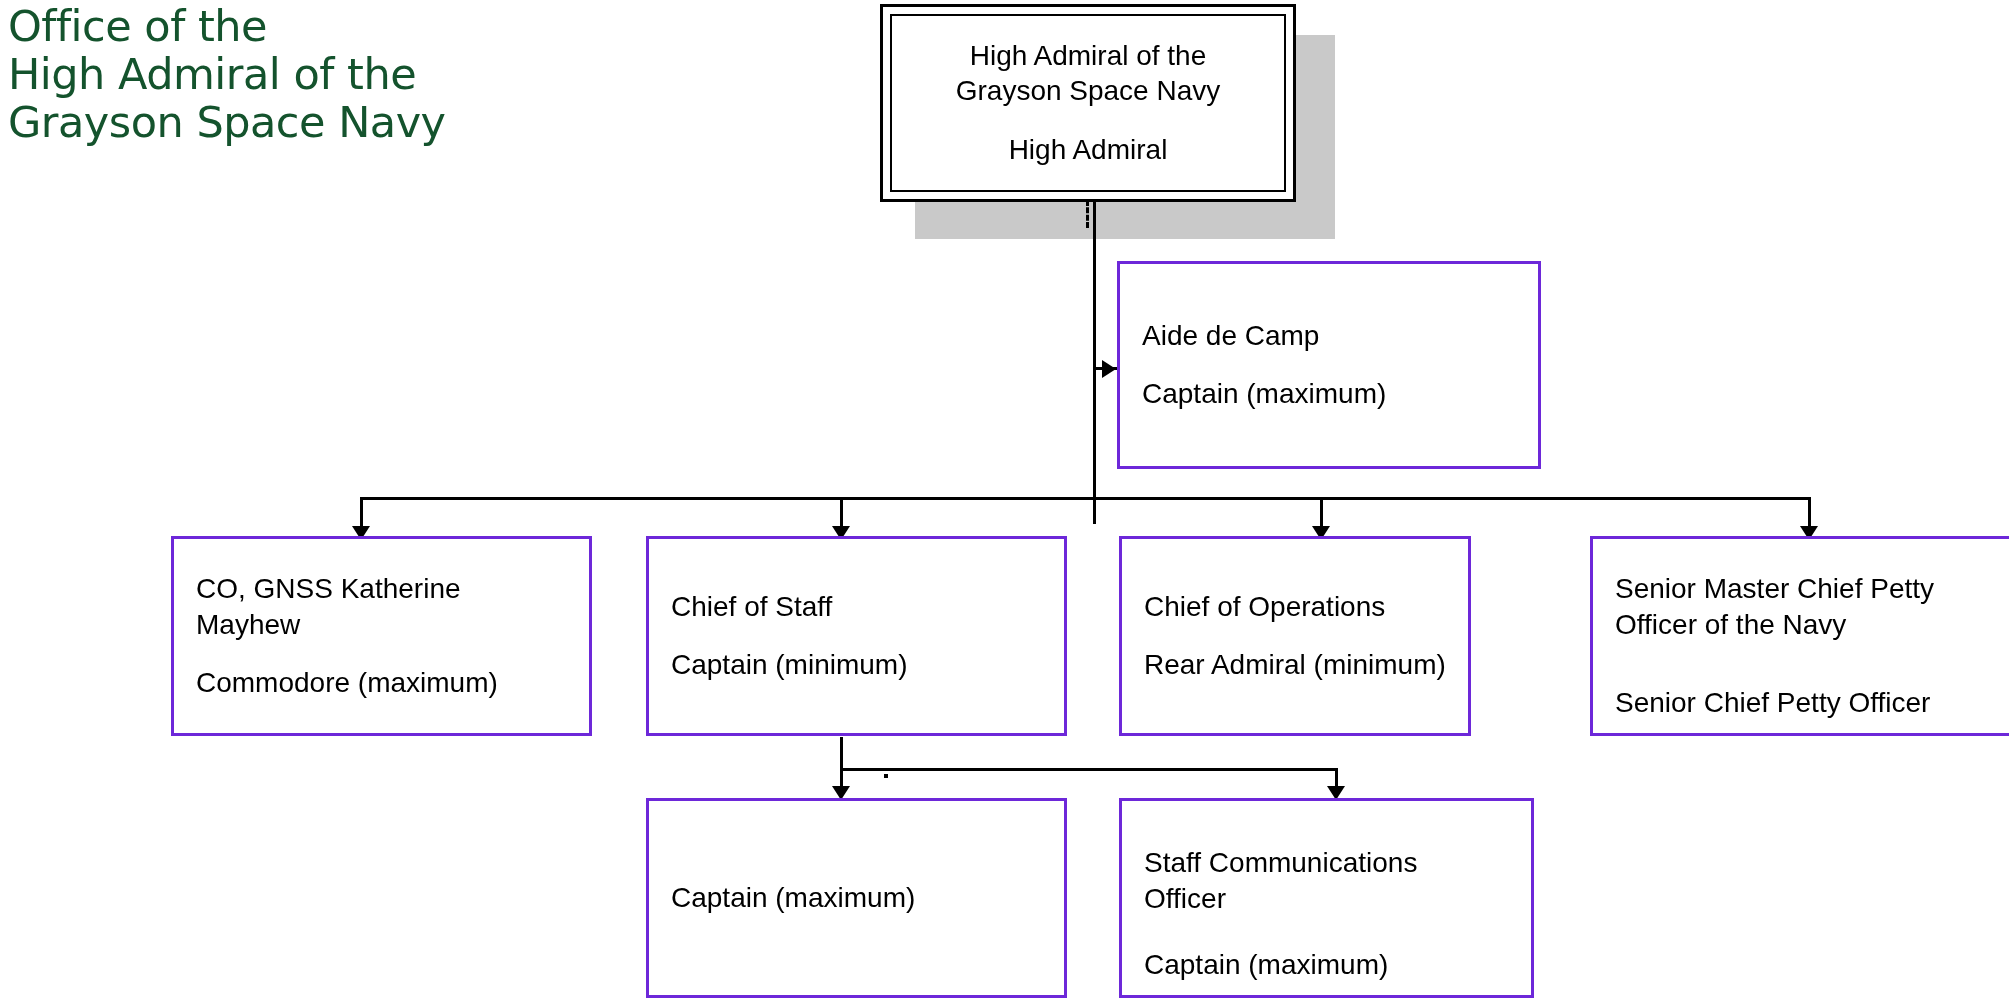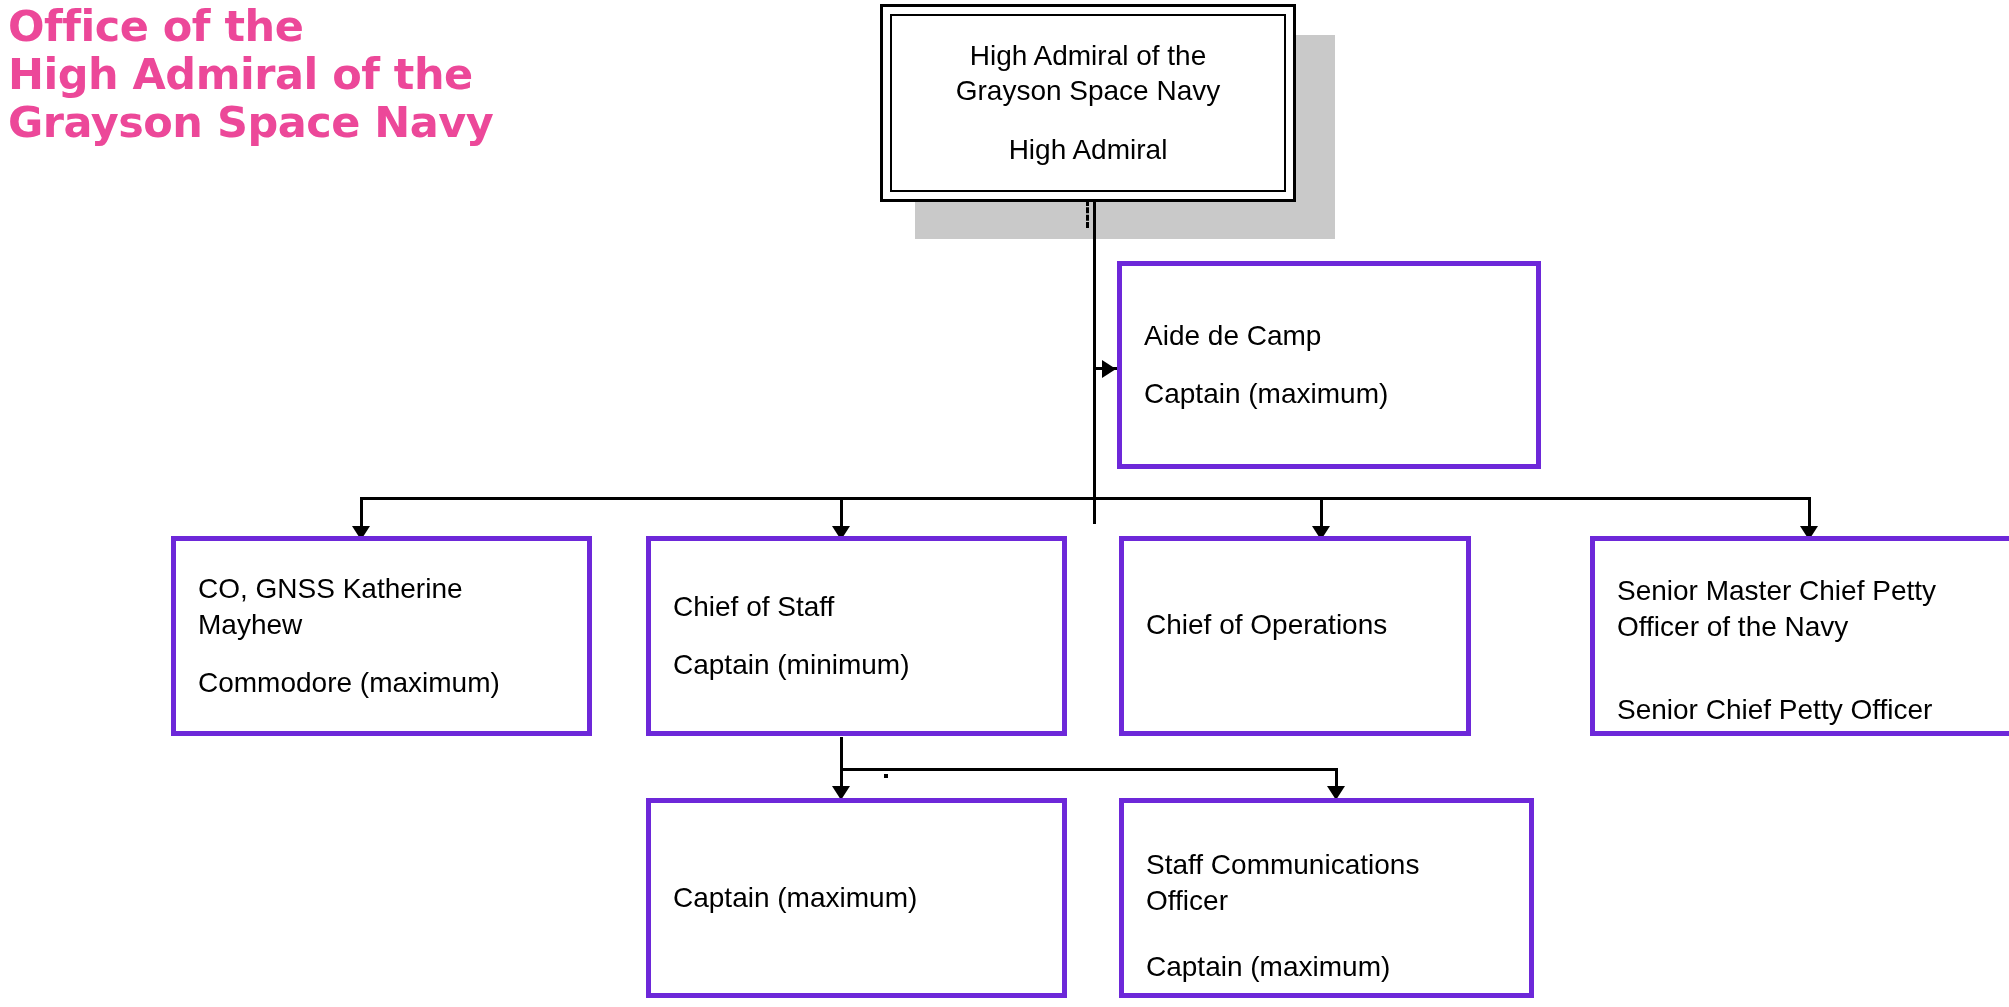--- a/index.html
+++ b/index.html
@@ -18,38 +18,38 @@
     overflow: hidden;
   }
 
   
   #title {
     position: absolute;
     left: 8px;
     top: 2px;
     width: 660px;
     font-family: "DejaVu Sans", sans-serif;
-    font-weight: bold;
+    font-weight: normal;
     font-size: 43px;
     line-height: 1.12;
     letter-spacing: -0.5px;
-    color: #ec4899;
+    color: #14532d;
     white-space: pre-line;
   }
 
   
   .node {
     position: absolute;
     box-sizing: border-box;
-    border: 5px solid #6d28d9;
+    border: 3px solid #6d28d9;
     background: #ffffff;
     display: flex;
     flex-direction: column;
     justify-content: center;
-    padding: 3px 22px;
+    padding: 12px 22px;
     color: #000000;
     z-index: 3;
   }
   .node .title-line {
     font-size: 28px;
     line-height: 1.28;
     margin-bottom: 22px;
   }
   .node .rank-line {
     font-size: 28px;
@@ -183,20 +183,21 @@
     <div class="rank-line">Commodore (maximum)</div>
   </div>
 
   <div class="node" style="left:646px; top:536px; width:421px; height:200px;">
     <div class="title-line" style="white-space:pre-line;">Chief of Staff</div>
     <div class="rank-line">Captain (minimum)</div>
   </div>
 
   <div class="node" style="left:1119px; top:536px; width:352px; height:200px;">
     <div class="title-line" style="white-space:pre-line;">Chief of Operations</div>
+    <div class="rank-line">Rear Admiral (minimum)</div>
   </div>
 
   <div class="node" style="left:1590px; top:536px; width:494px; height:200px; justify-content:space-between; padding-top:32px;">
     <div class="title-line" style="white-space:pre-line; margin-bottom:26px;">Senior Master Chief Petty
 Officer of the Navy</div>
     <div class="rank-line">Senior Chief Petty Officer</div>
   </div>
 
   <div class="node" style="left:646px; top:798px; width:421px; height:200px;">
     <div class="rank-line">Captain (maximum)</div>

